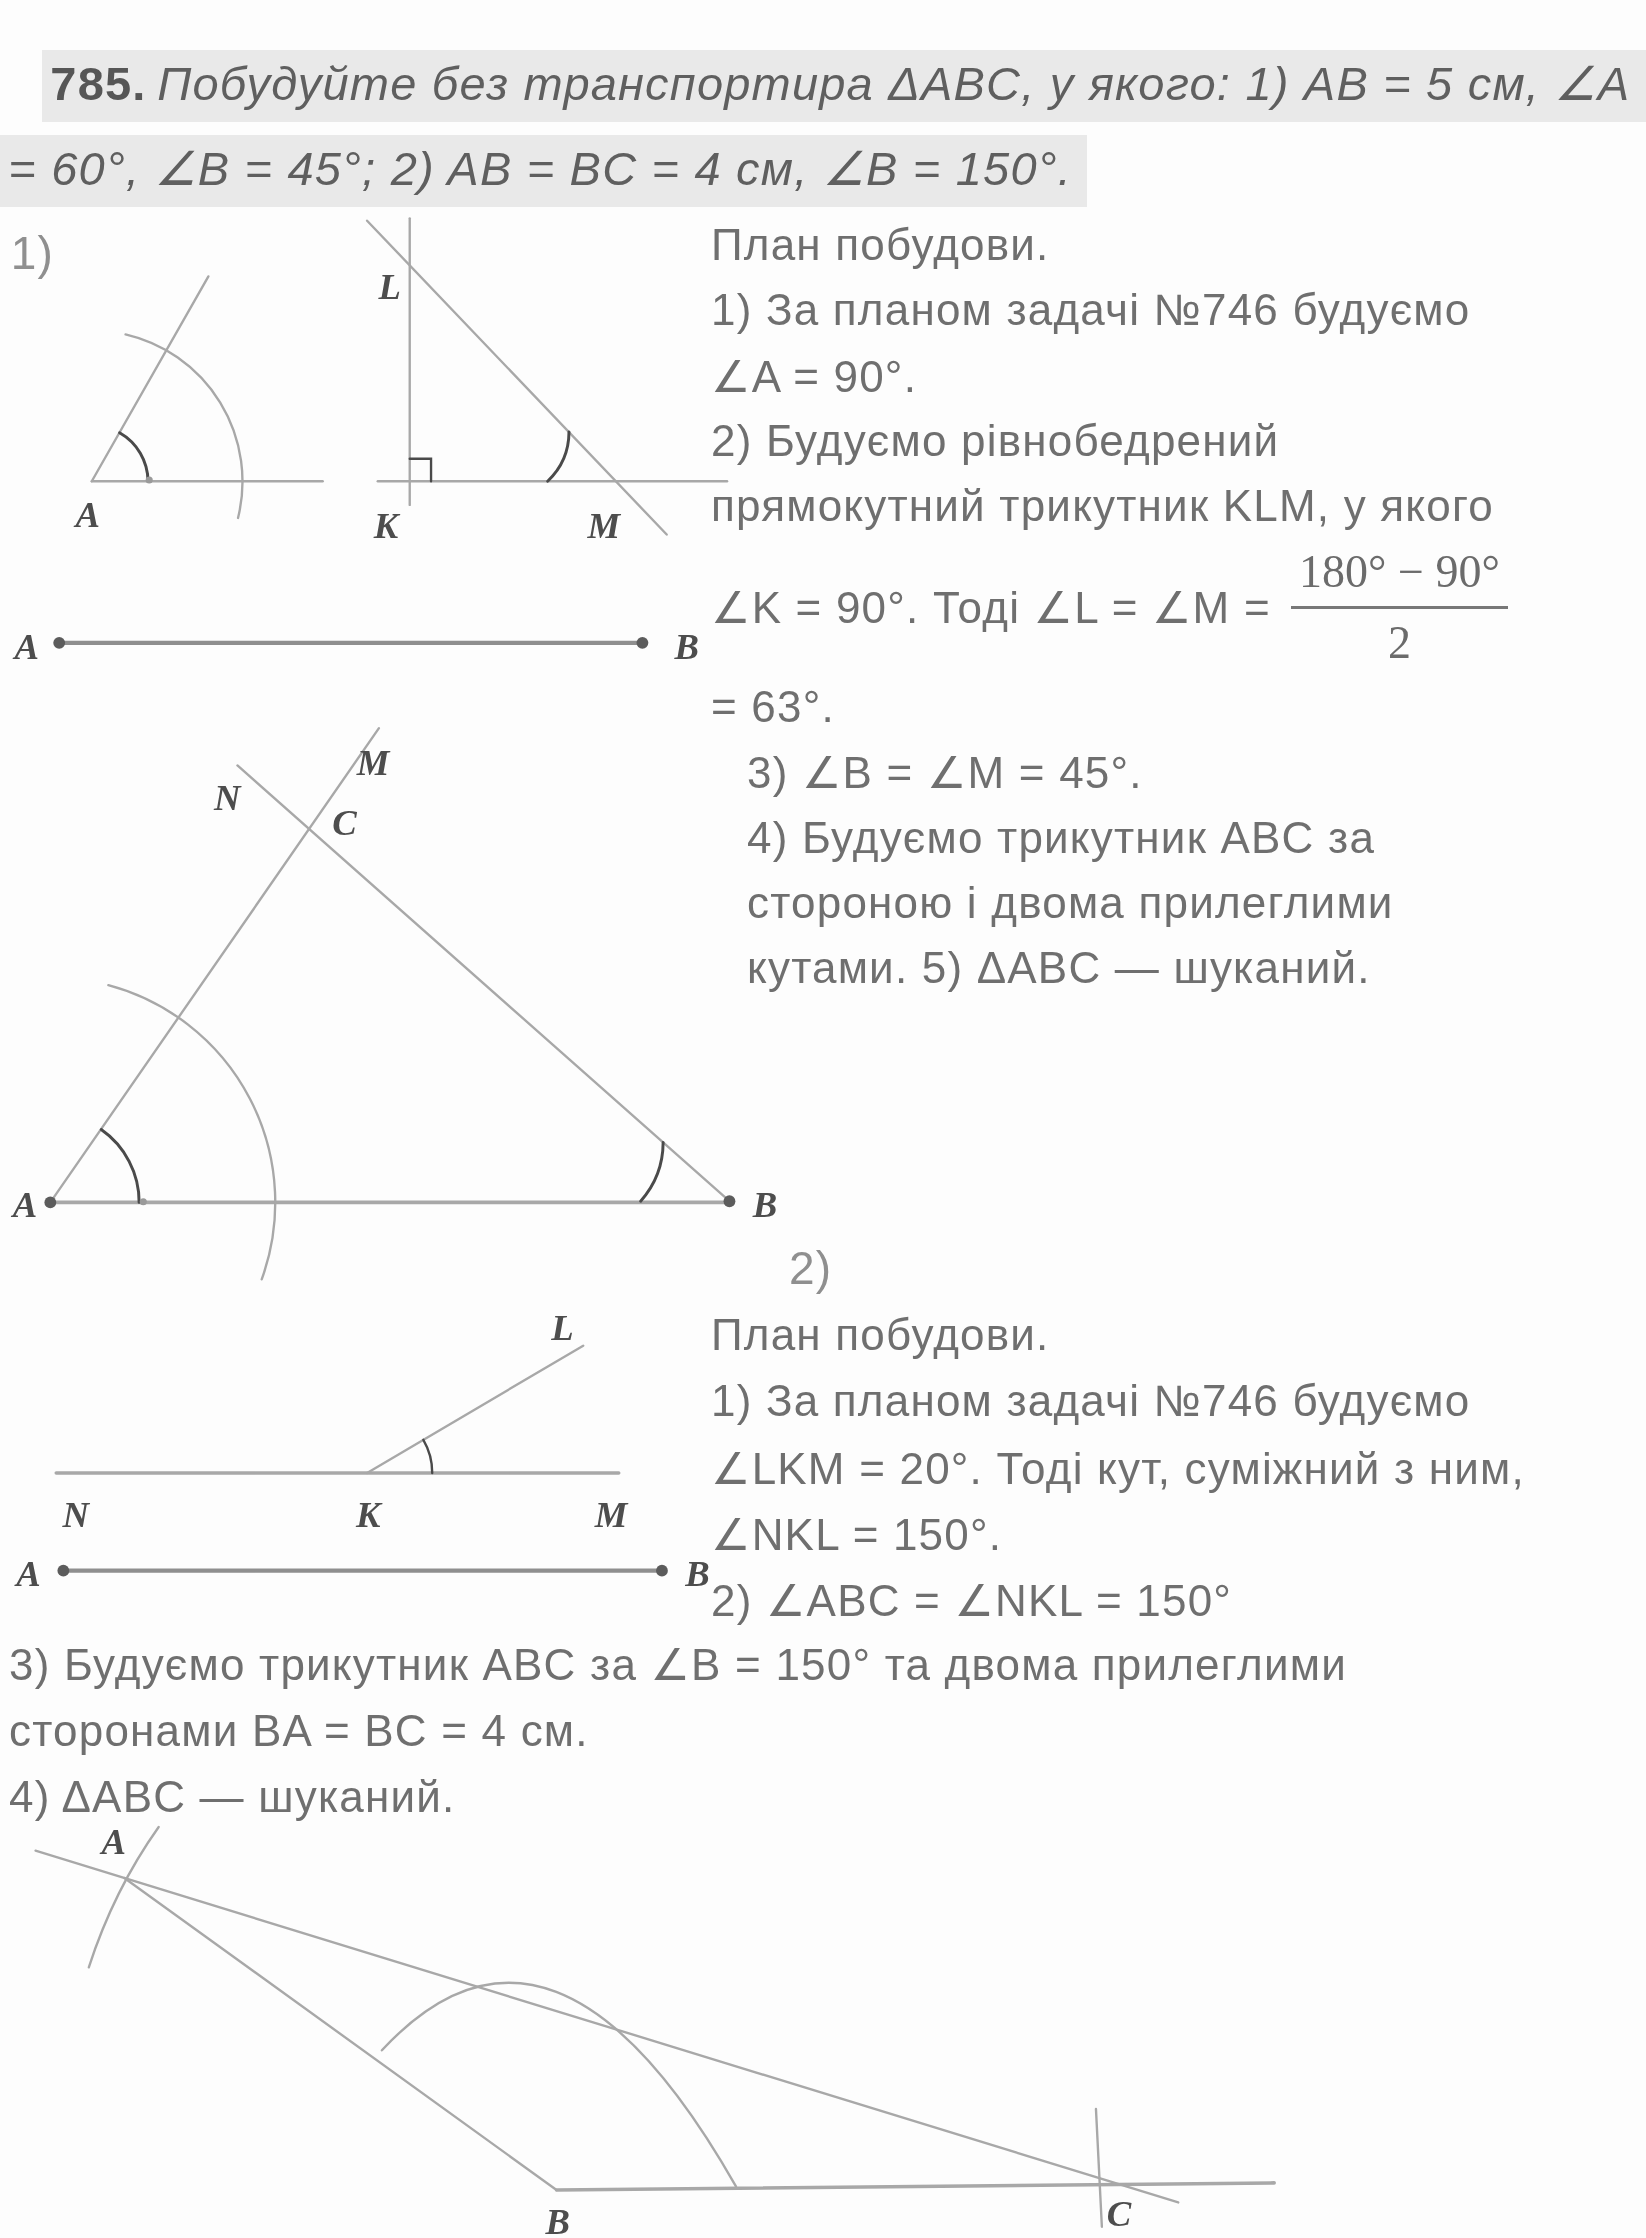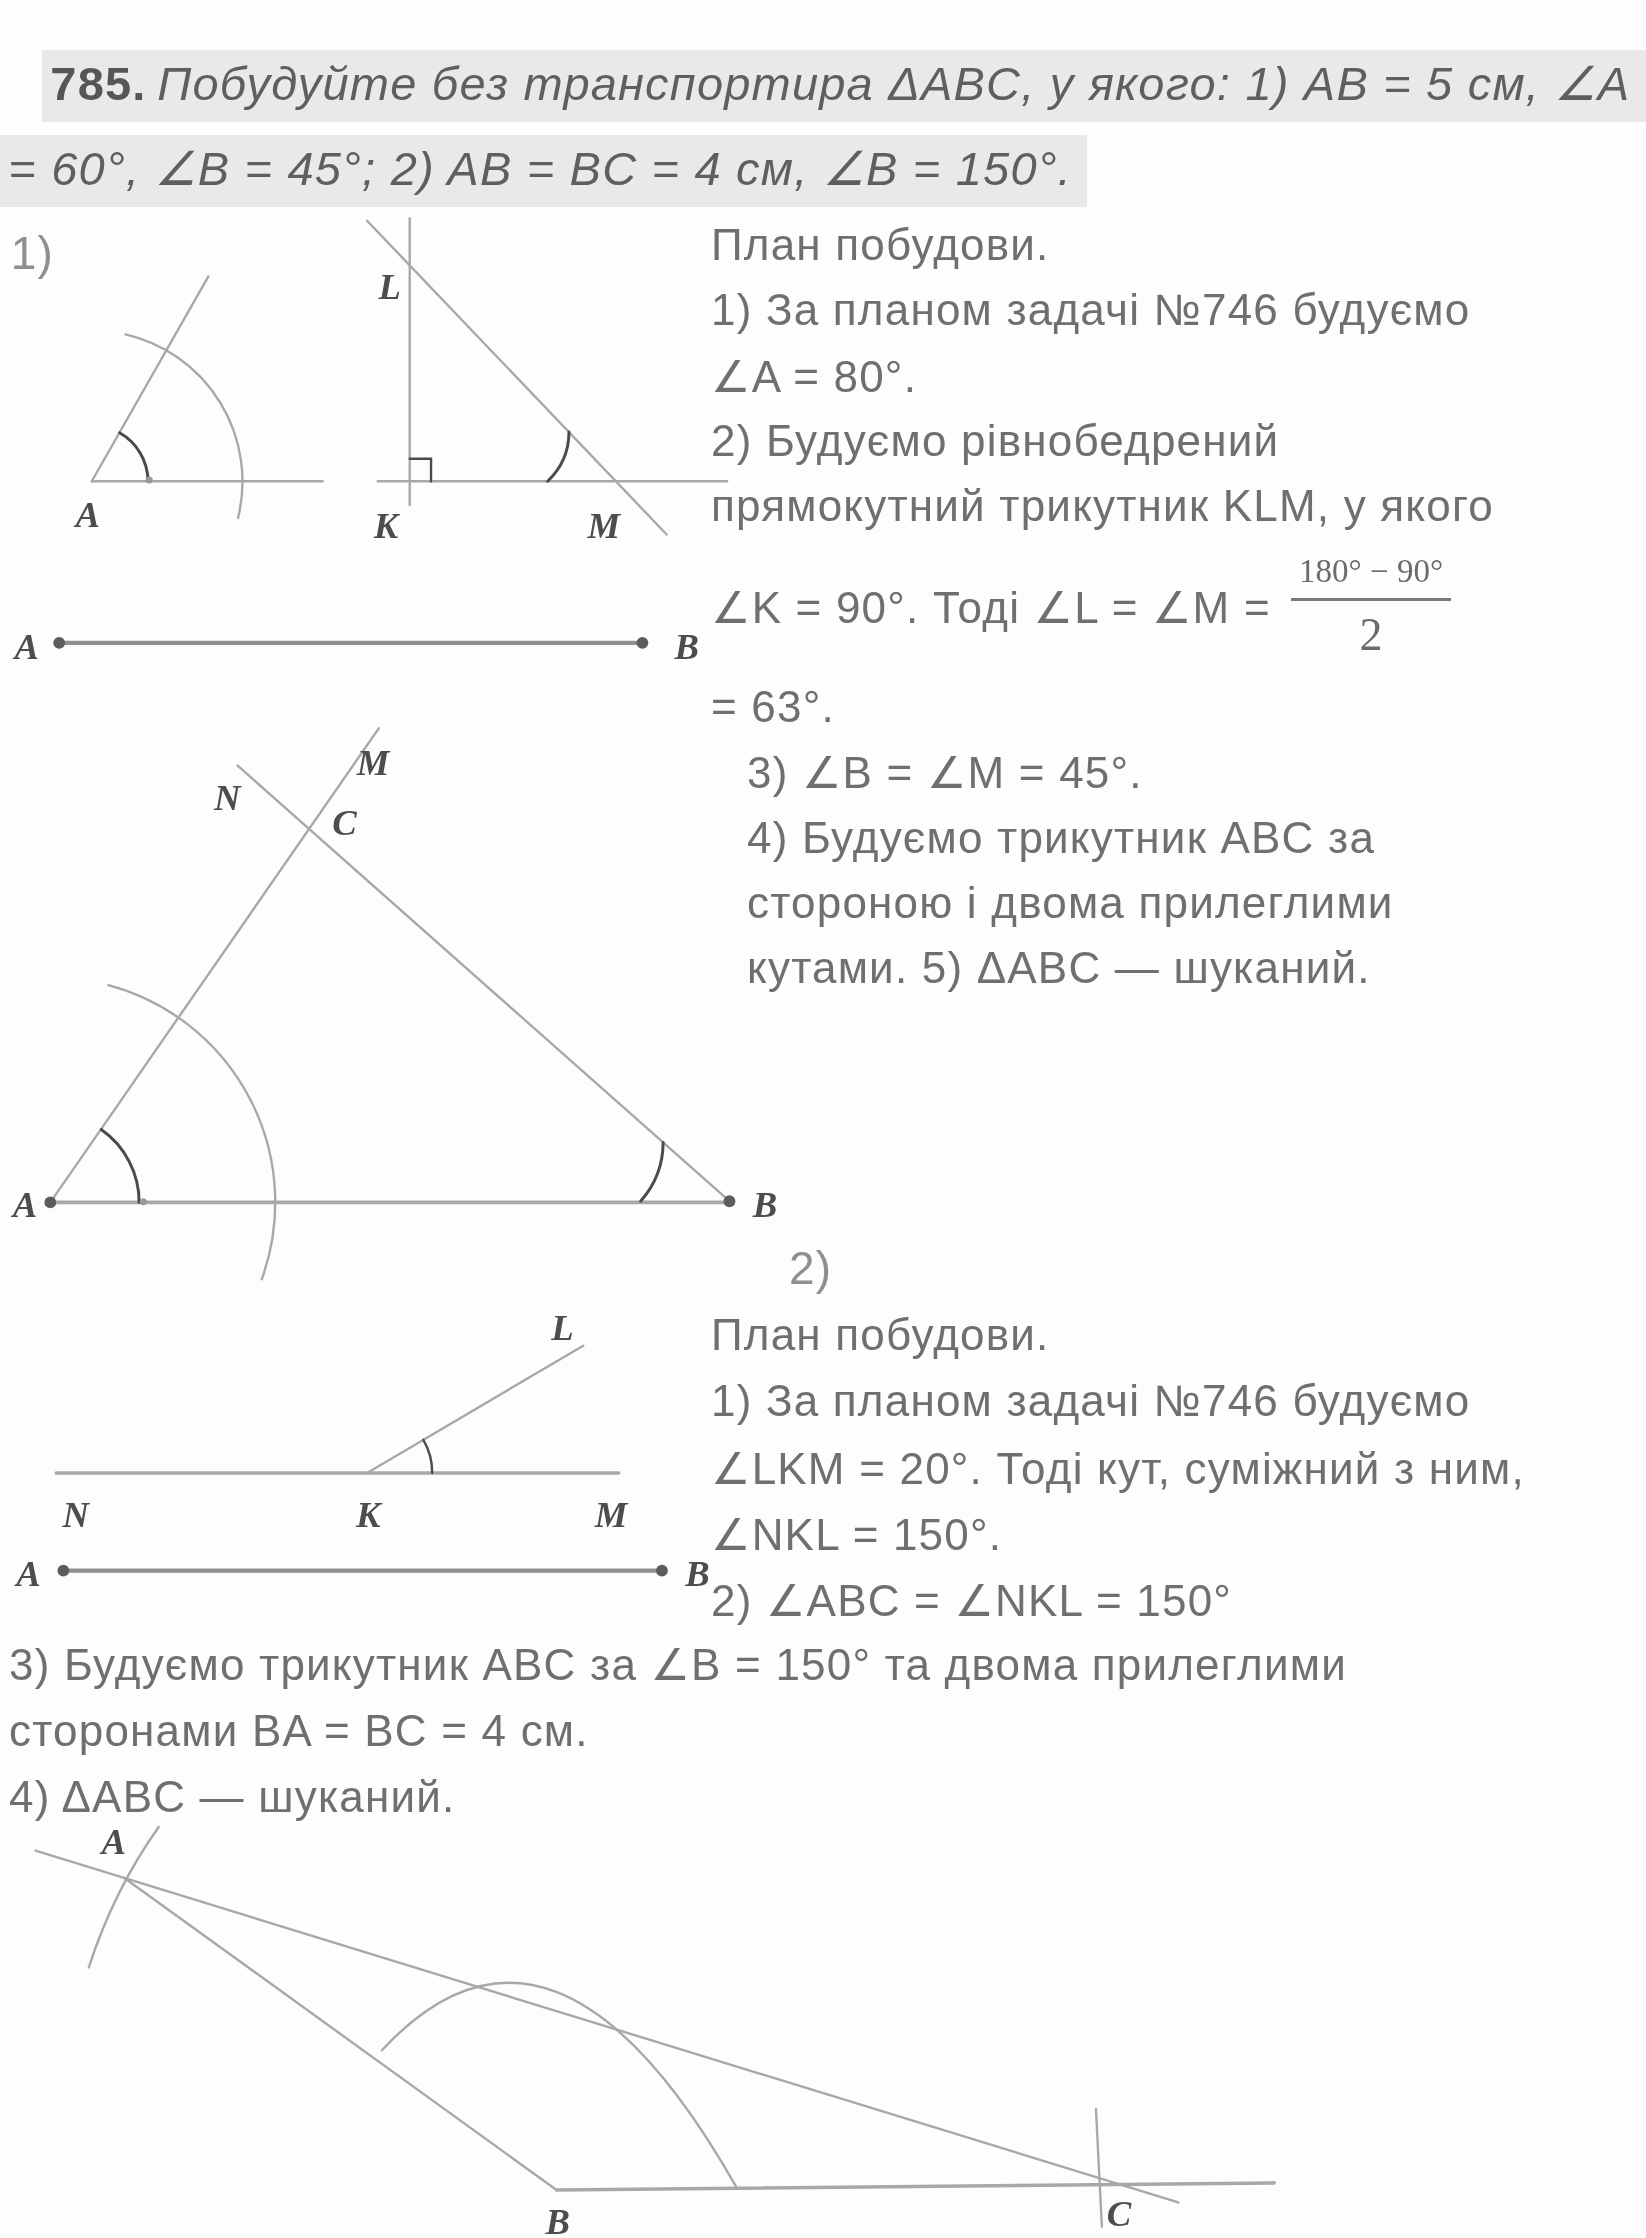--- a/index.html
+++ b/index.html
@@ -7,21 +7,21 @@
         font-family:"Liberation Sans",sans-serif;}
   .abs{position:absolute;white-space:nowrap;}
   .hl{background:#e9e9e9;padding:6px 15.4px 10.7px 8.3px;}
   .prob{font-style:italic;font-size:47px;color:#5f5f5f;letter-spacing:1.2px;}
   .prob-num{font-weight:bold;font-style:normal;color:#565656;margin-right:10.7px;}
   .body-line{font-size:44px;color:#6f6f6f;letter-spacing:1.2px;}
   .marker{font-size:46px;color:#8f8f8f;letter-spacing:1.2px;}
   .frac-row{display:flex;align-items:center;}
   .frac{display:inline-flex;flex-direction:column;text-align:center;margin-left:20px;
         font-family:"Liberation Serif",serif;color:#6b6b6b;}
-  .frac .num{font-size:33px;padding:0 8.3px 8.3px 8.3px;}
+  .frac .num{font-size:46px;padding:0 8.3px 8.3px 8.3px;}
   .frac .den{font-size:46px;border-top:3px solid #787878;padding-top:7.1px;}
   svg text.lbl{font-family:"Liberation Serif",serif;font-style:italic;font-weight:600;
                font-size:62px;fill:#4d4d4d;text-anchor:middle;}
   svg .ln{stroke:#a8a8a8;stroke-width:4;fill:none;stroke-linecap:round;}
   svg .ln-bold{stroke:#8f8f8f;stroke-width:7;fill:none;stroke-linecap:round;}
   svg .mark{stroke:#4a4a4a;stroke-width:5;fill:none;stroke-linecap:round;}
   svg .dot{fill:#5c5c5c;}
   svg .dot-sm{fill:#9a9a9a;}
 </style>
 </head>
@@ -33,21 +33,21 @@
     <span class="prob"><span class="prob-num">785.</span><span>Побудуйте без транспортира ΔABC, у якого: 1) AB = 5 см, ∠A</span></span>
   </div>
   <div class="abs hl" style="left:0;top:135px;">
     <span class="prob">= 60°, ∠B = 45°; 2) AB = BC = 4 см, ∠B = 150°.</span>
   </div>
 
   <div class="abs marker" style="left:10.7px;top:226px;">1)</div>
 
   <div class="abs body-line" style="left:711px;top:220px;">План побудови.</div>
   <div class="abs body-line" style="left:711px;top:285px;">1) За планом задачі №746 будуємо</div>
-  <div class="abs body-line" style="left:711px;top:351px;">∠A = 80°.</div>
+  <div class="abs body-line" style="left:711px;top:351px;">∠A = 90°.</div>
   <div class="abs body-line" style="left:711px;top:416px;">2) Будуємо рівнобедрений</div>
   <div class="abs body-line" style="left:711px;top:481px;">прямокутний трикутник KLM, у якого</div>
 
   <div class="abs frac-row" style="left:711px;top:536px;height:142px;">
     <span class="body-line">∠K = 90°. Тоді ∠L = ∠M =</span>
     <span class="frac">
       <span class="num">180° − 90°</span>
       <span class="den">2</span>
     </span>
   </div>

